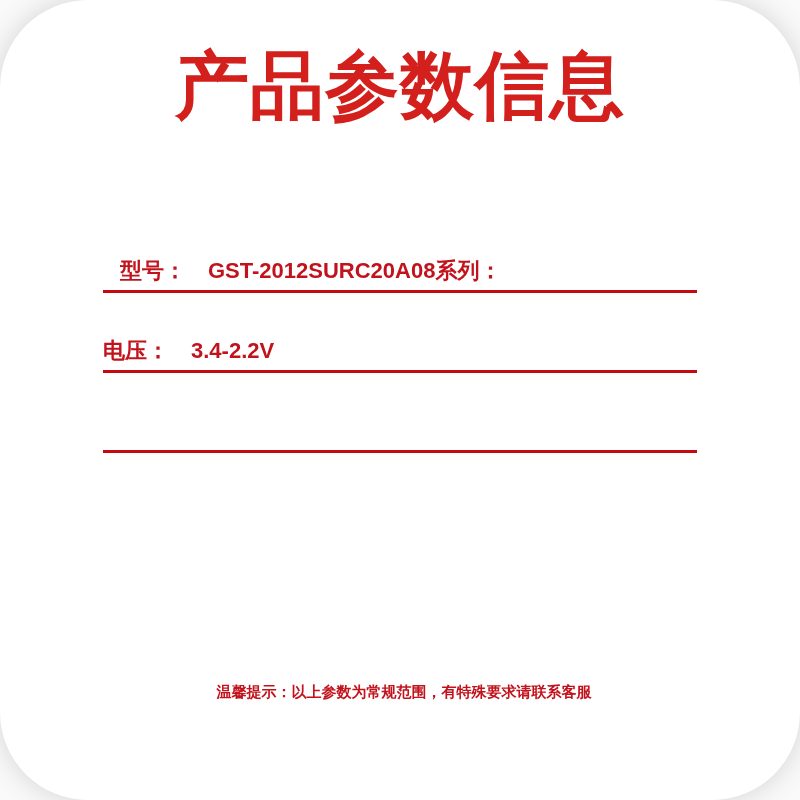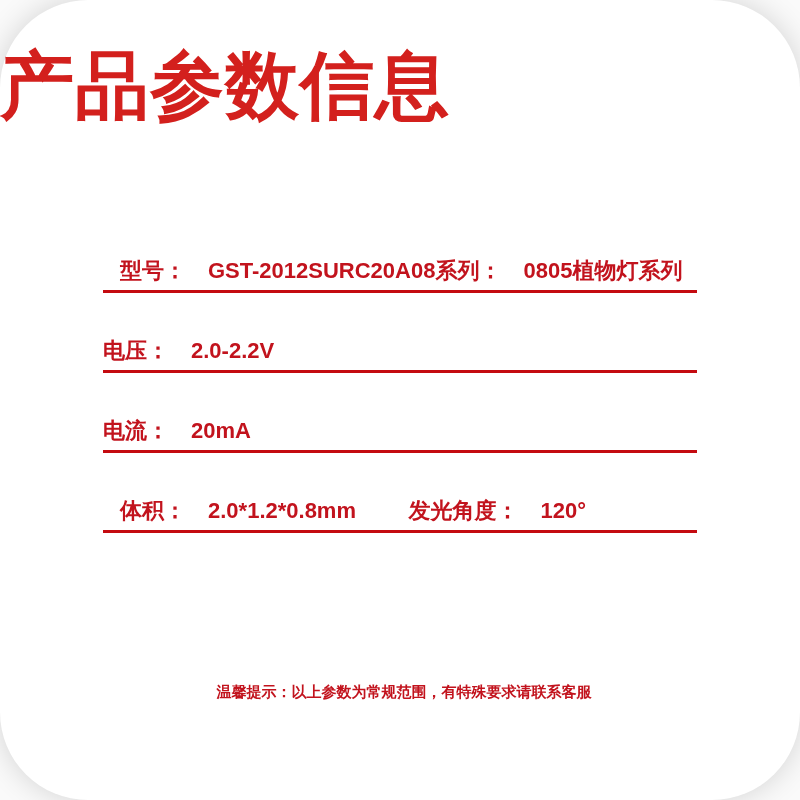--- a/index.html
+++ b/index.html
@@ -21,20 +21,21 @@
     background: #ffffff;
     border-radius: 88px;
     box-shadow: 0 0 30px rgba(0,0,0,0.16);
   }
 
   .title {
     position: absolute;
     top: 40px;
     left: 0;
     width: 100%;
+    text-align: center;
     font-size: 74px;
     line-height: 1.25;
     font-weight: 900;
     letter-spacing: 1px;
     color: var(--title, #d3201d);
   }
 
   .rows {
     position: absolute;
     left: 103px;
@@ -83,48 +84,33 @@
 
     <div class="rows">
 
       <div class="spec-row">
         <div class="cell cell-left">
           <span class="spec-label">型号：</span>
           <span class="spec-value">GST-2012SURC20A08</span>
         </div>
         <div class="cell cell-right">
           <span class="spec-label">系列：</span>
-          <span class="spec-value">0805植物灯系列</span>
         </div>
       </div>
 
 
       <div class="spec-row">
         <div class="cell cell-right">
           <span class="spec-label">电压：</span>
-          <span class="spec-value">2.0-2.2V</span>
+          <span class="spec-value">3.4-2.2V</span>
         </div>
       </div>
 
       <div class="spec-row">
-        <div class="cell cell-right">
-          <span class="spec-label">电流：</span>
-          <span class="spec-value">20mA</span>
-        </div>
       </div>
 
-      <div class="spec-row">
-        <div class="cell cell-left">
-          <span class="spec-label">体积：</span>
-          <span class="spec-value">2.0*1.2*0.8mm</span>
-        </div>
-        <div class="cell cell-right">
-          <span class="spec-label">发光角度：</span>
-          <span class="spec-value">120°</span>
-        </div>
-      </div>
 
     </div>
 
     <div class="note">温馨提示：以上参数为常规范围，有特殊要求请联系客服</div>
 
   </div>
 </div>
 
 </body></html>

